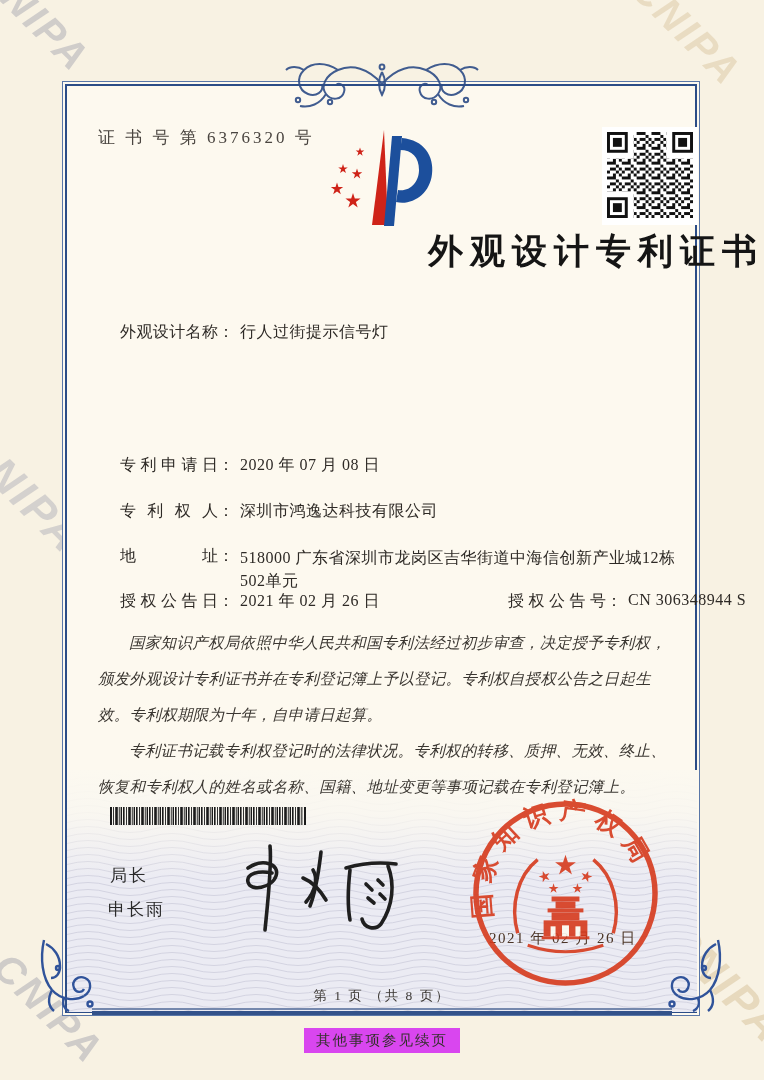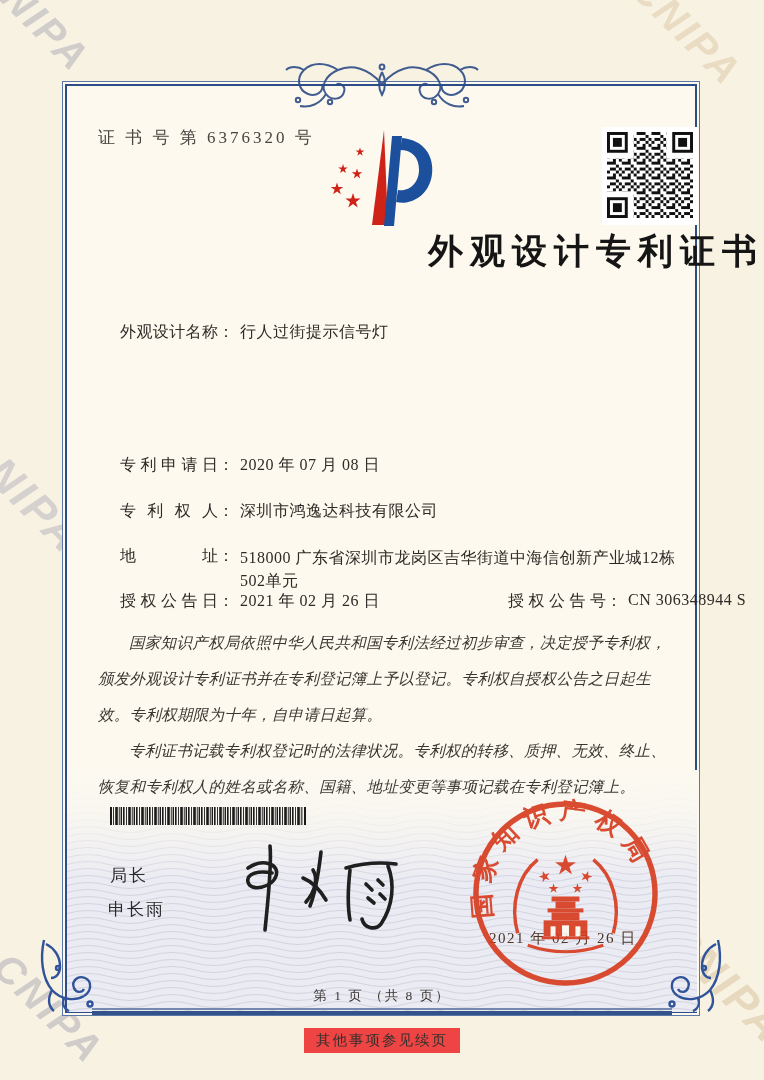--- a/index.html
+++ b/index.html
@@ -53,21 +53,21 @@
   .seal{position:absolute;left:468px;top:796px;z-index:4;}
   .page-num{position:absolute;left:0;right:0;top:987px;text-align:center;font-size:13.5px;
             letter-spacing:2px;color:#3c3834;z-index:3;}
   .bottom-line{position:absolute;left:92px;top:1008px;width:580px;height:7px;z-index:3;
      background:linear-gradient(to bottom,#7588ad 0,#7588ad 1.5px,transparent 1.5px,transparent 3px,#33528a 3px,#33528a 7px);}
   .flourish{position:absolute;top:938px;z-index:4;}
   .flourish.fl-l{left:38px;}
   .flourish.fl-r{left:660px;transform:scaleX(-1);}
   .top-ornament{position:absolute;left:268px;top:56px;z-index:4;}
   .continuation{position:absolute;left:0;right:0;top:1028px;text-align:center;z-index:3;}
-  .continuation span{display:inline-block;background:#ef4444;padding:3px 12px;font-size:14.5px;
+  .continuation span{display:inline-block;background:#d946ef;padding:3px 12px;font-size:14.5px;
                      letter-spacing:2px;color:#33302c;}
 </style>
 </head>
 <body>
 
 <div class="page">
 
   <div class="wm wm-tl">CNIPA</div>
   <div class="wm wm-tr">CNIPA</div>
   <div class="wm wm-c">CNIPA</div>

